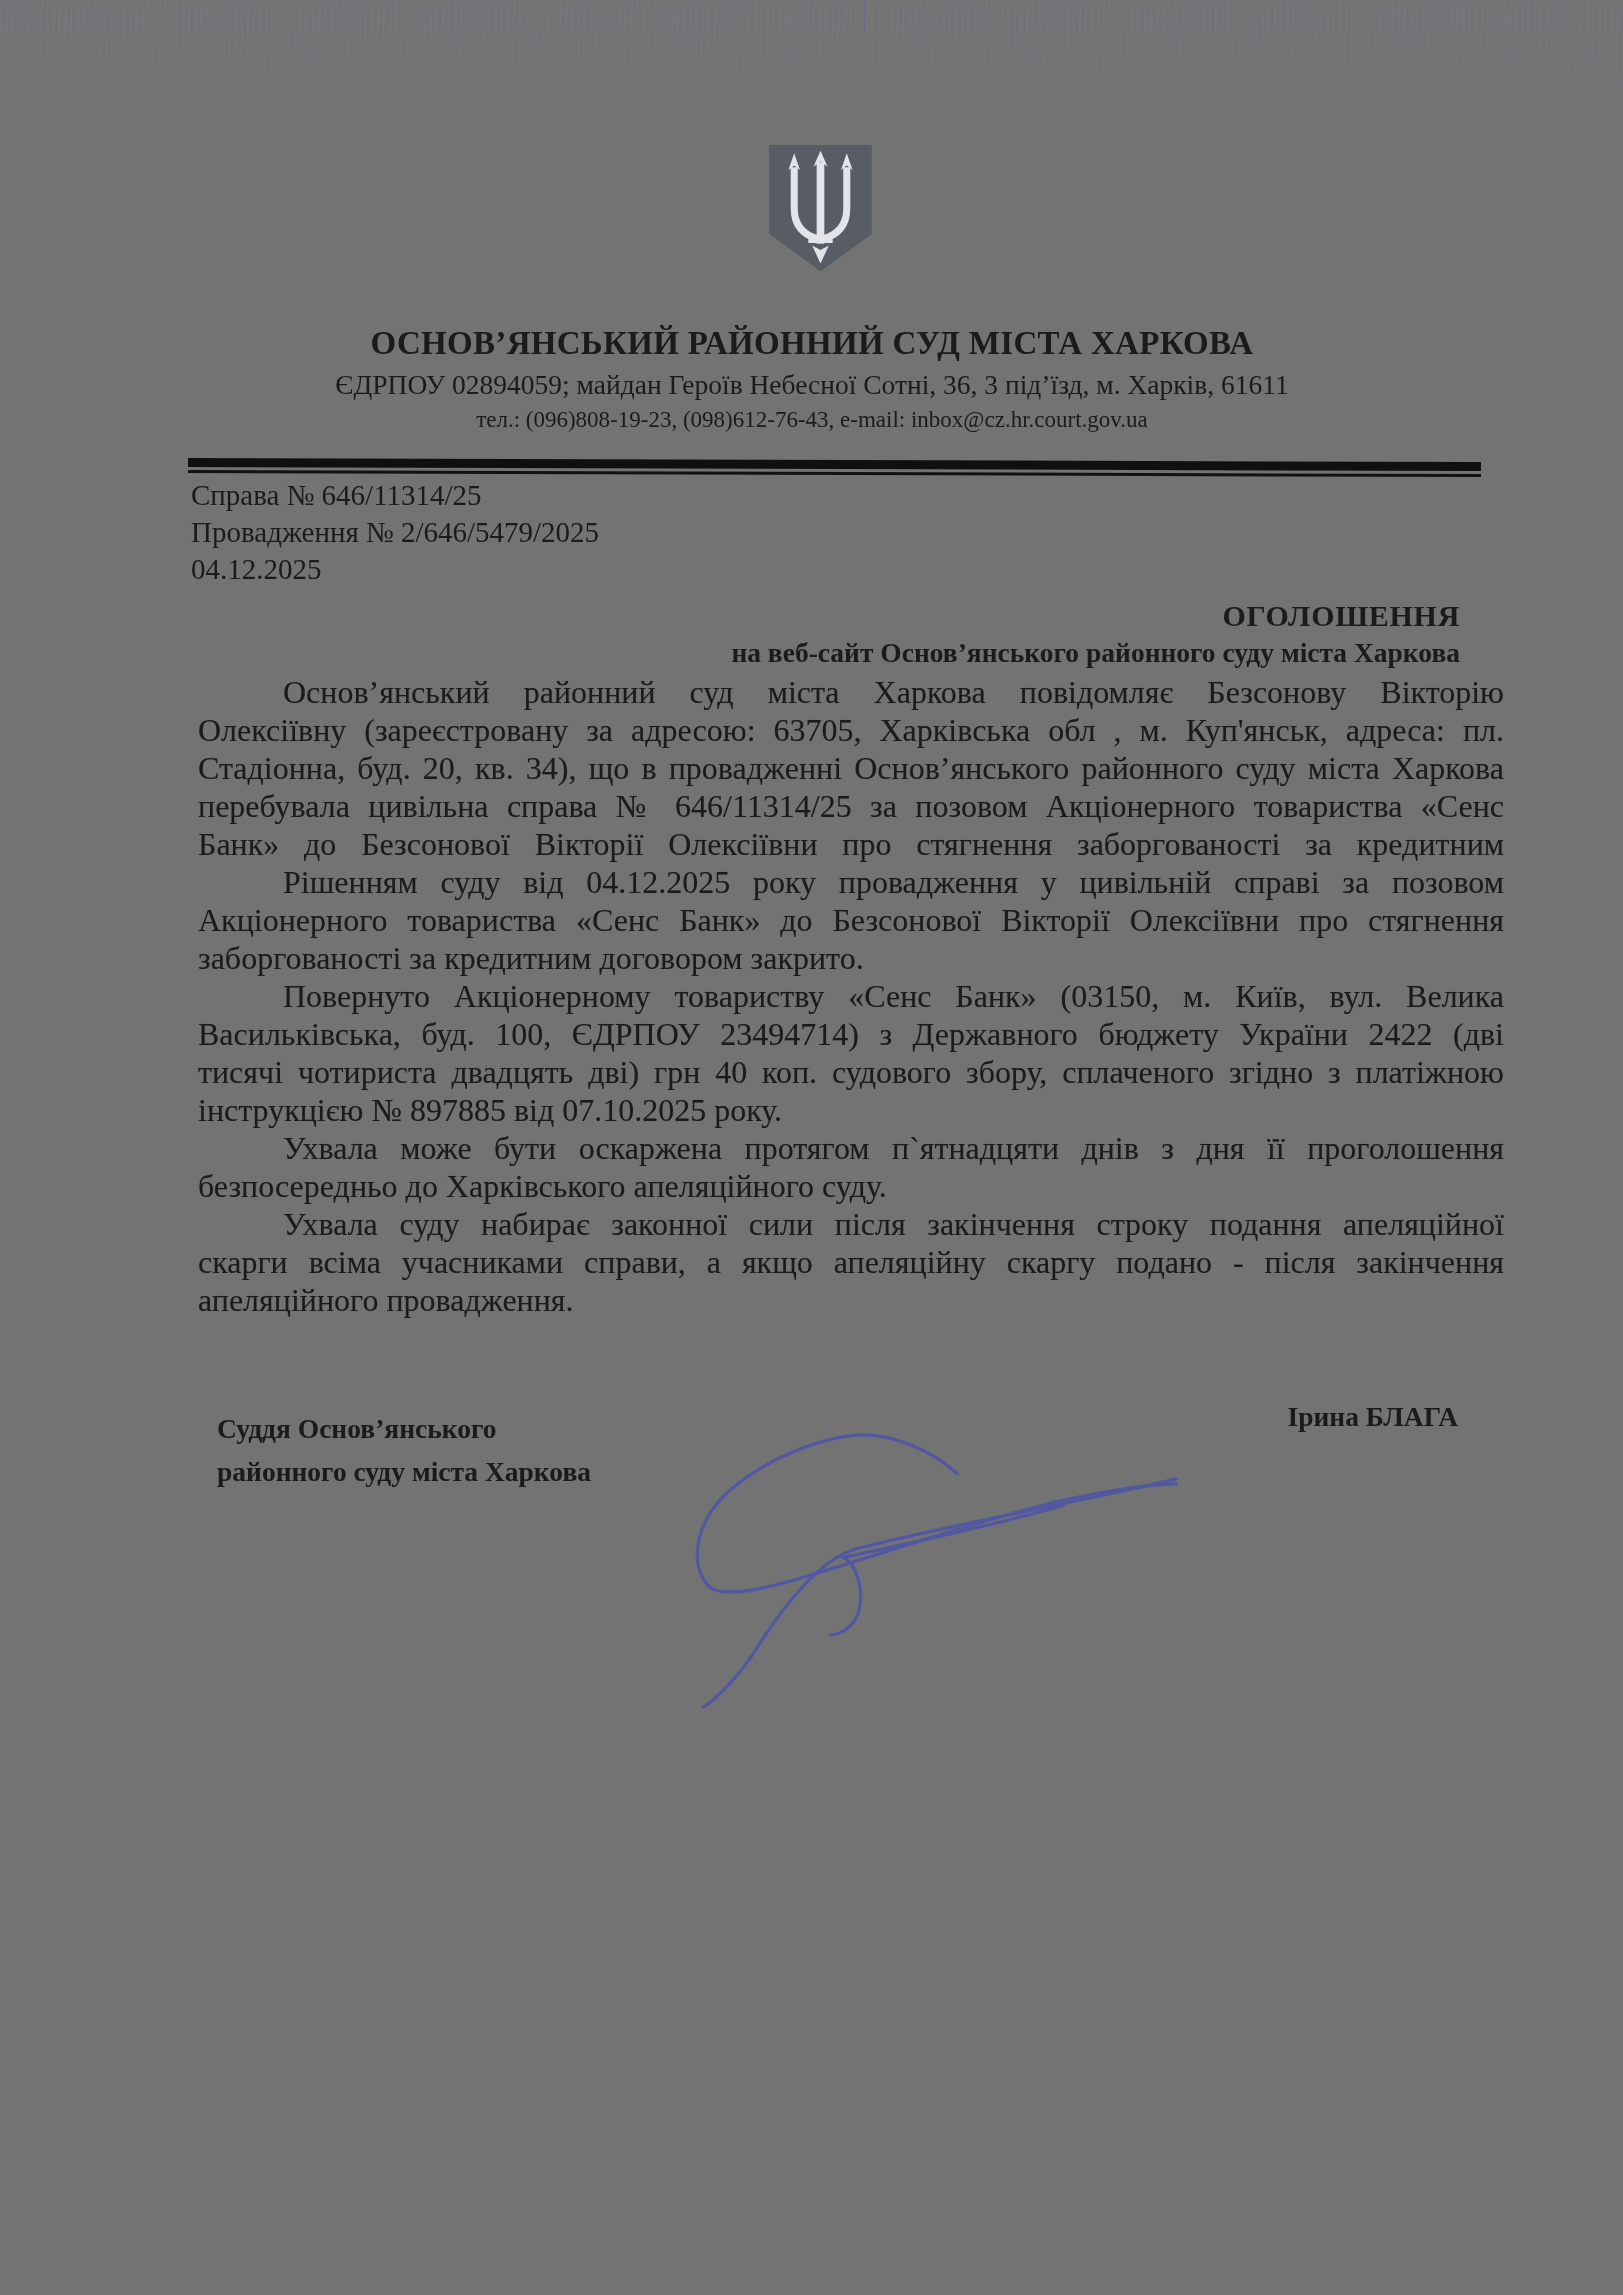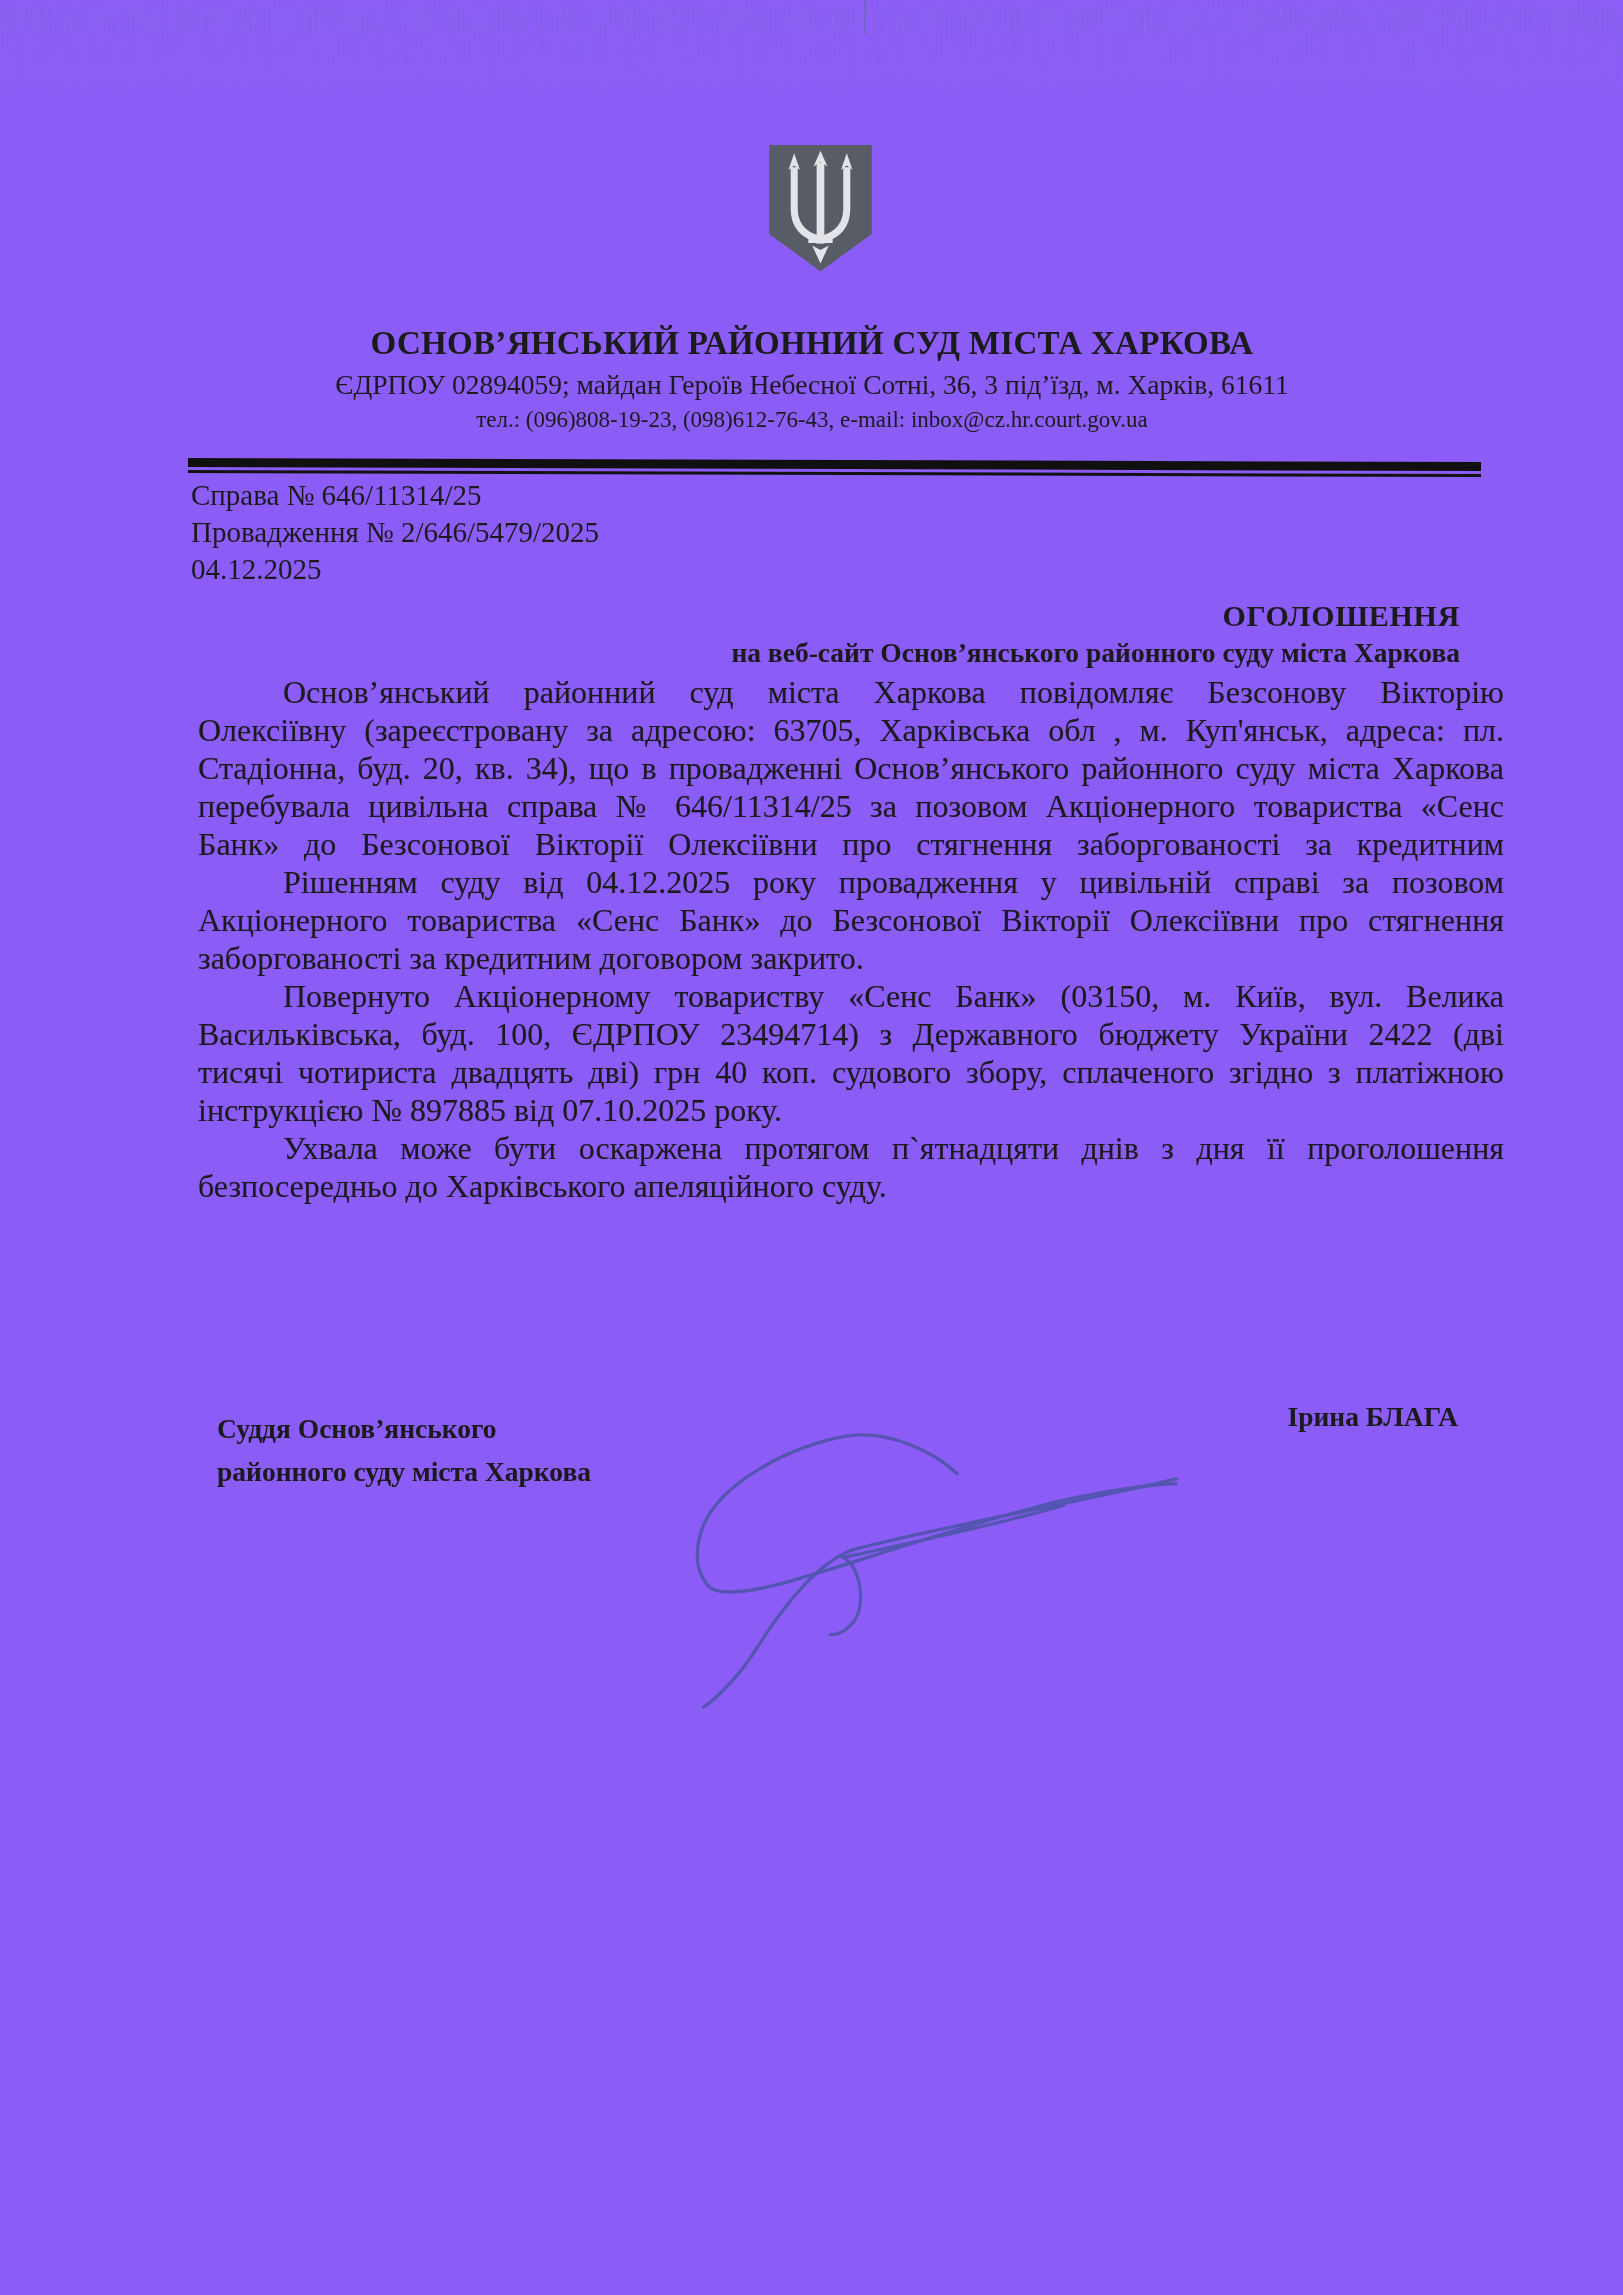--- a/index.html
+++ b/index.html
@@ -54,21 +54,21 @@
   .body-text .line.first{text-indent:85px;}
   .body-text .line.last{text-align-last:left;}
   .sig-left{position:absolute;left:217px;top:1407px;font-size:27.5px;line-height:43px;font-weight:bold;}
   .sig-right{position:absolute;right:165px;top:1400px;font-size:27.5px;line-height:33px;font-weight:bold;}
   .signature{position:absolute;left:655px;top:1407px;width:556px;height:327px;}
   .signature svg{display:block;width:100%;height:100%;}
 </style>
 </head>
 <body>
 
-<div class="page" style="background: #8b5cf6; color: rgb(27, 27, 29);">
+<div class="page" style="background: #737373; color: rgb(27, 27, 29);">
 
   <div class="scan-noise"></div>
   <div class="scan-noise-band"></div>
   <div class="scan-streak"></div>
 
   <div class="emblem">
     <svg viewBox="0 0 170 205" xmlns="http://www.w3.org/2000/svg">
       <path d="M5 3 H165 V142 L85 200 L5 142 Z" style="fill:var(--shield,#585c64)"></path>
       <g style="stroke:var(--trident,#e3e4e8)" fill="none" stroke-width="11">
         <path d="M44 38 V102 Q44 140 83 150"></path>
@@ -119,20 +119,25 @@
       <div class="para">
         <div class="line first">Повернуто Акціонерному товариству «Сенс Банк» (03150, м. Київ, вул. Велика</div>
         <div class="line">Васильківська, буд. 100, ЄДРПОУ 23494714) з Державного бюджету України 2422 (дві</div>
         <div class="line">тисячі чотириста двадцять дві) грн 40 коп. судового збору, сплаченого згідно з платіжною</div>
         <div class="line last">інструкцією № 897885 від 07.10.2025 року.</div>
       </div>
       <div class="para">
         <div class="line first">Ухвала може бути оскаржена протягом п`ятнадцяти днів з дня її проголошення</div>
         <div class="line last">безпосередньо до Харківського апеляційного суду.</div>
       </div>
+      <div class="para">
+        <div class="line first">Ухвала суду набирає законної сили після закінчення строку подання апеляційної</div>
+        <div class="line">скарги всіма учасниками справи, а якщо апеляційну скаргу подано - після закінчення</div>
+        <div class="line last">апеляційного провадження.</div>
+      </div>
     </div>
 
   <div class="sig-left">
     <div>Суддя Основ’янського</div>
     <div>районного суду міста Харкова</div>
   </div>
   <div class="sig-right">Ірина БЛАГА</div>
 
   <div class="signature" style="color: rgb(77, 85, 168);">
     <svg viewBox="0 0 850 500" xmlns="http://www.w3.org/2000/svg">

